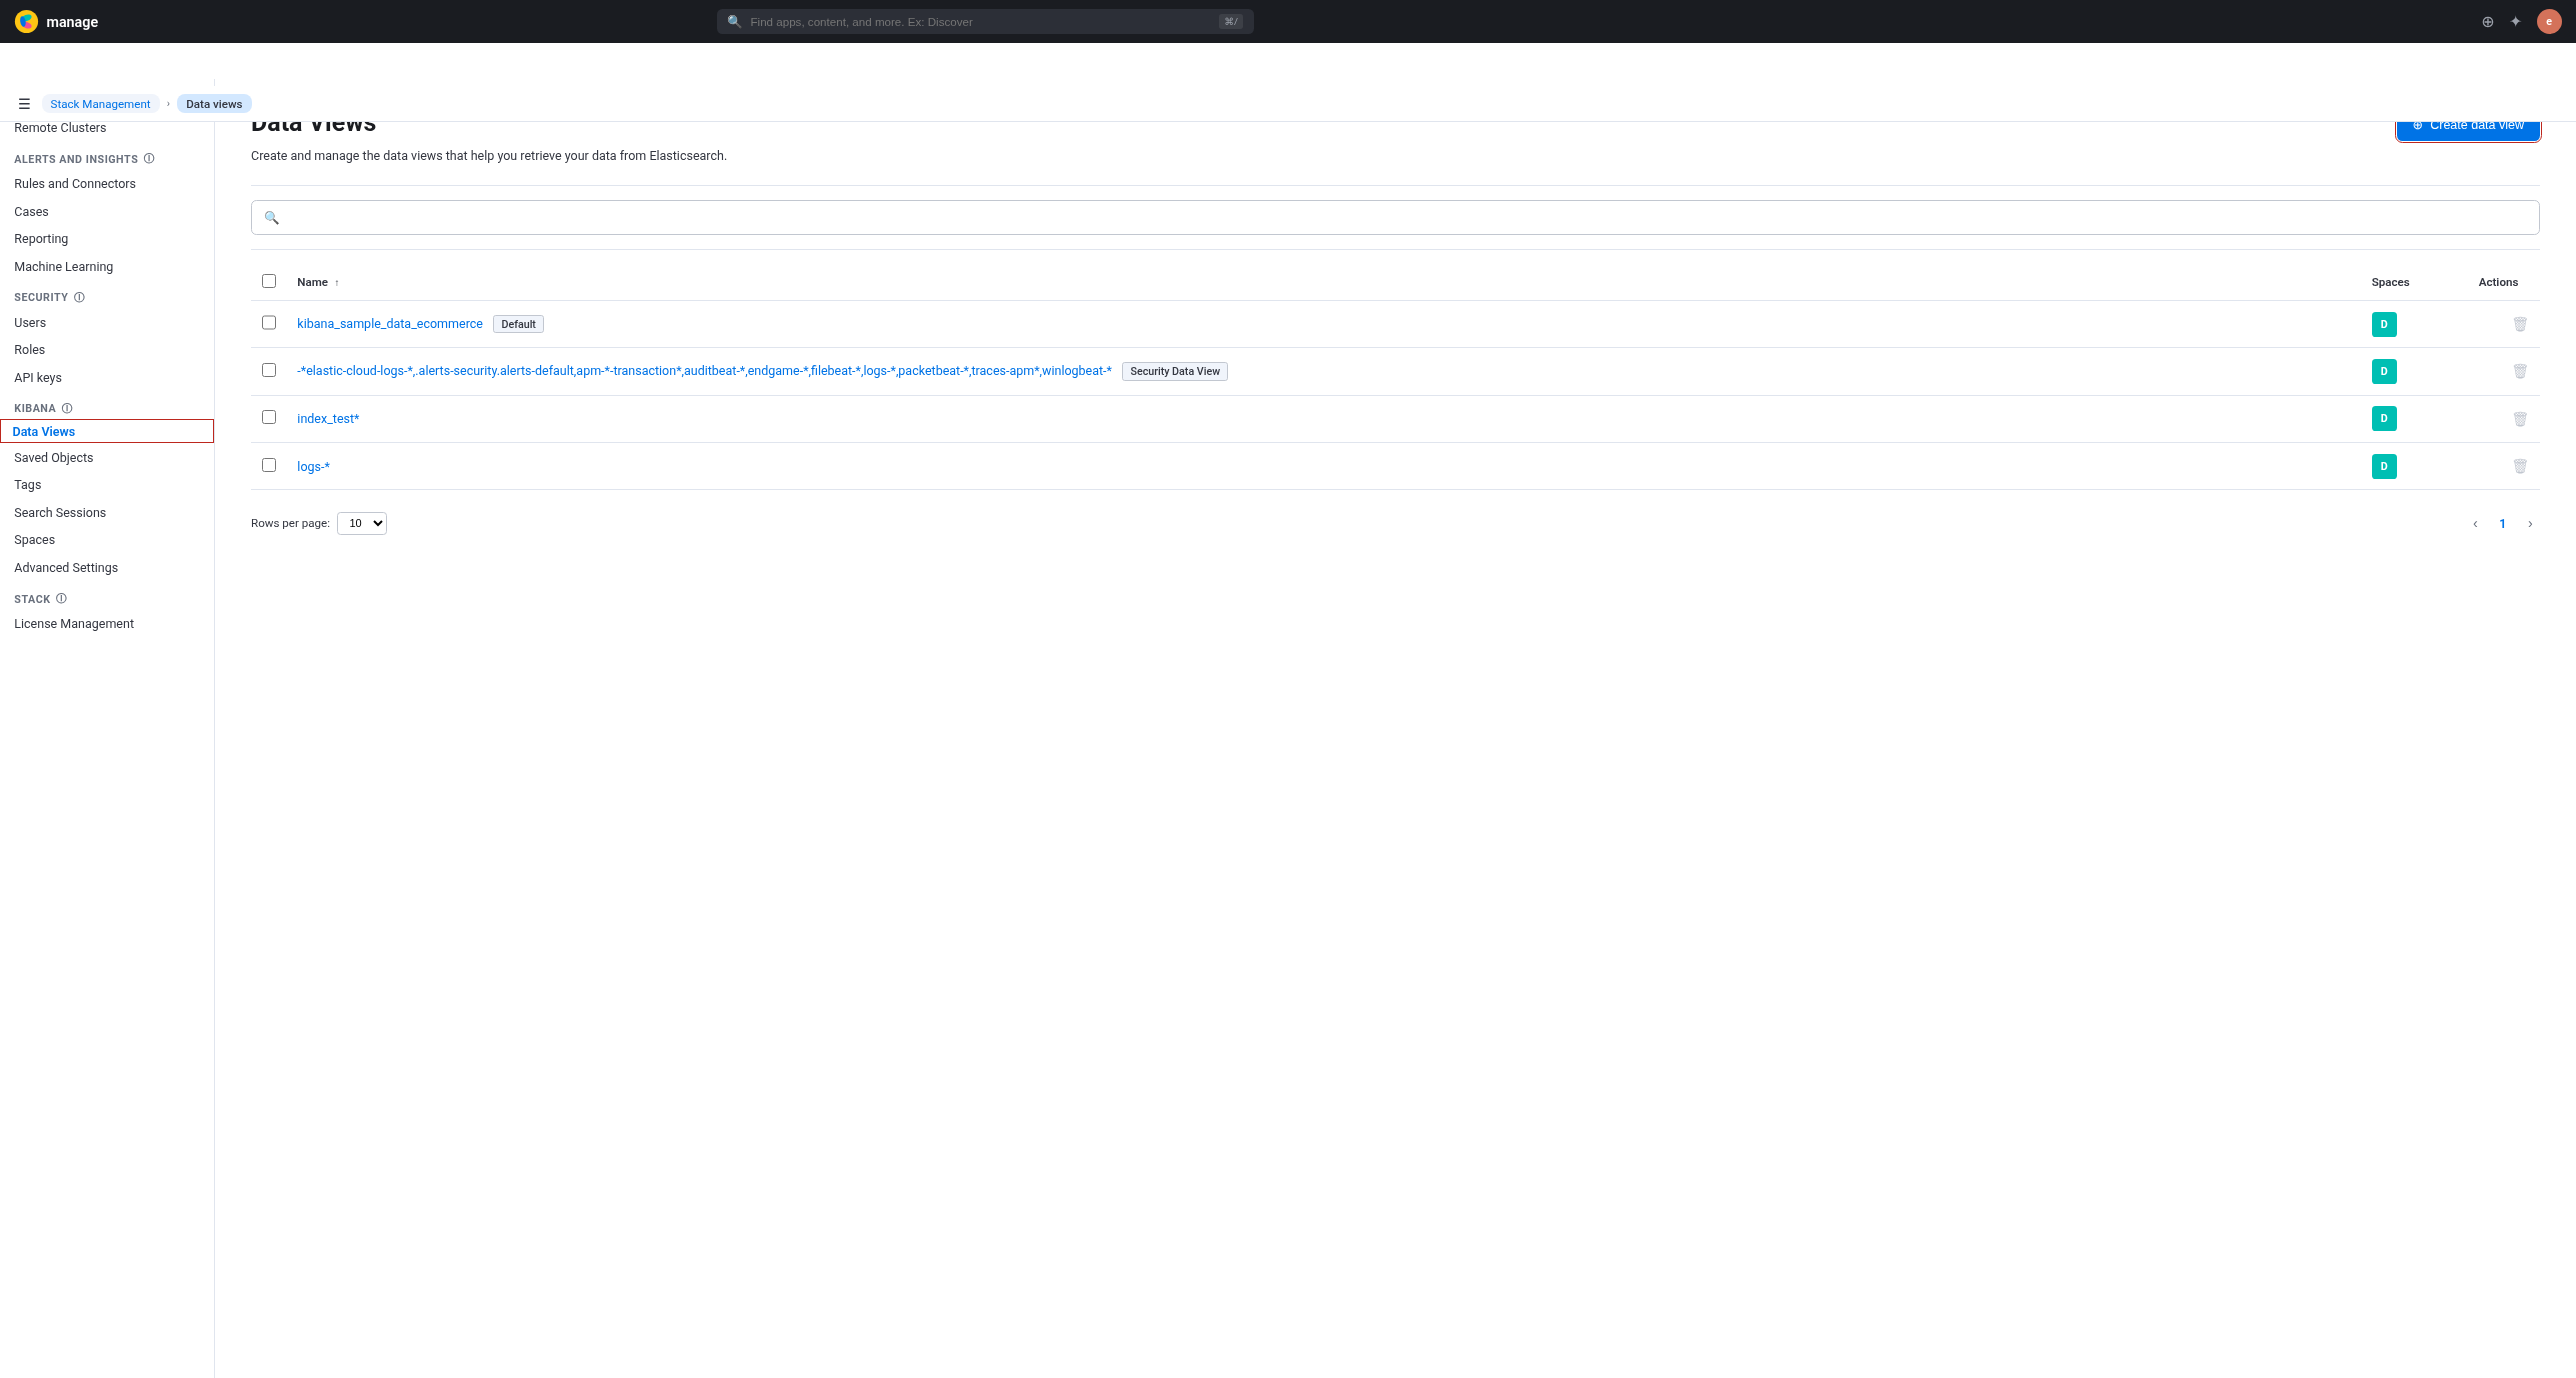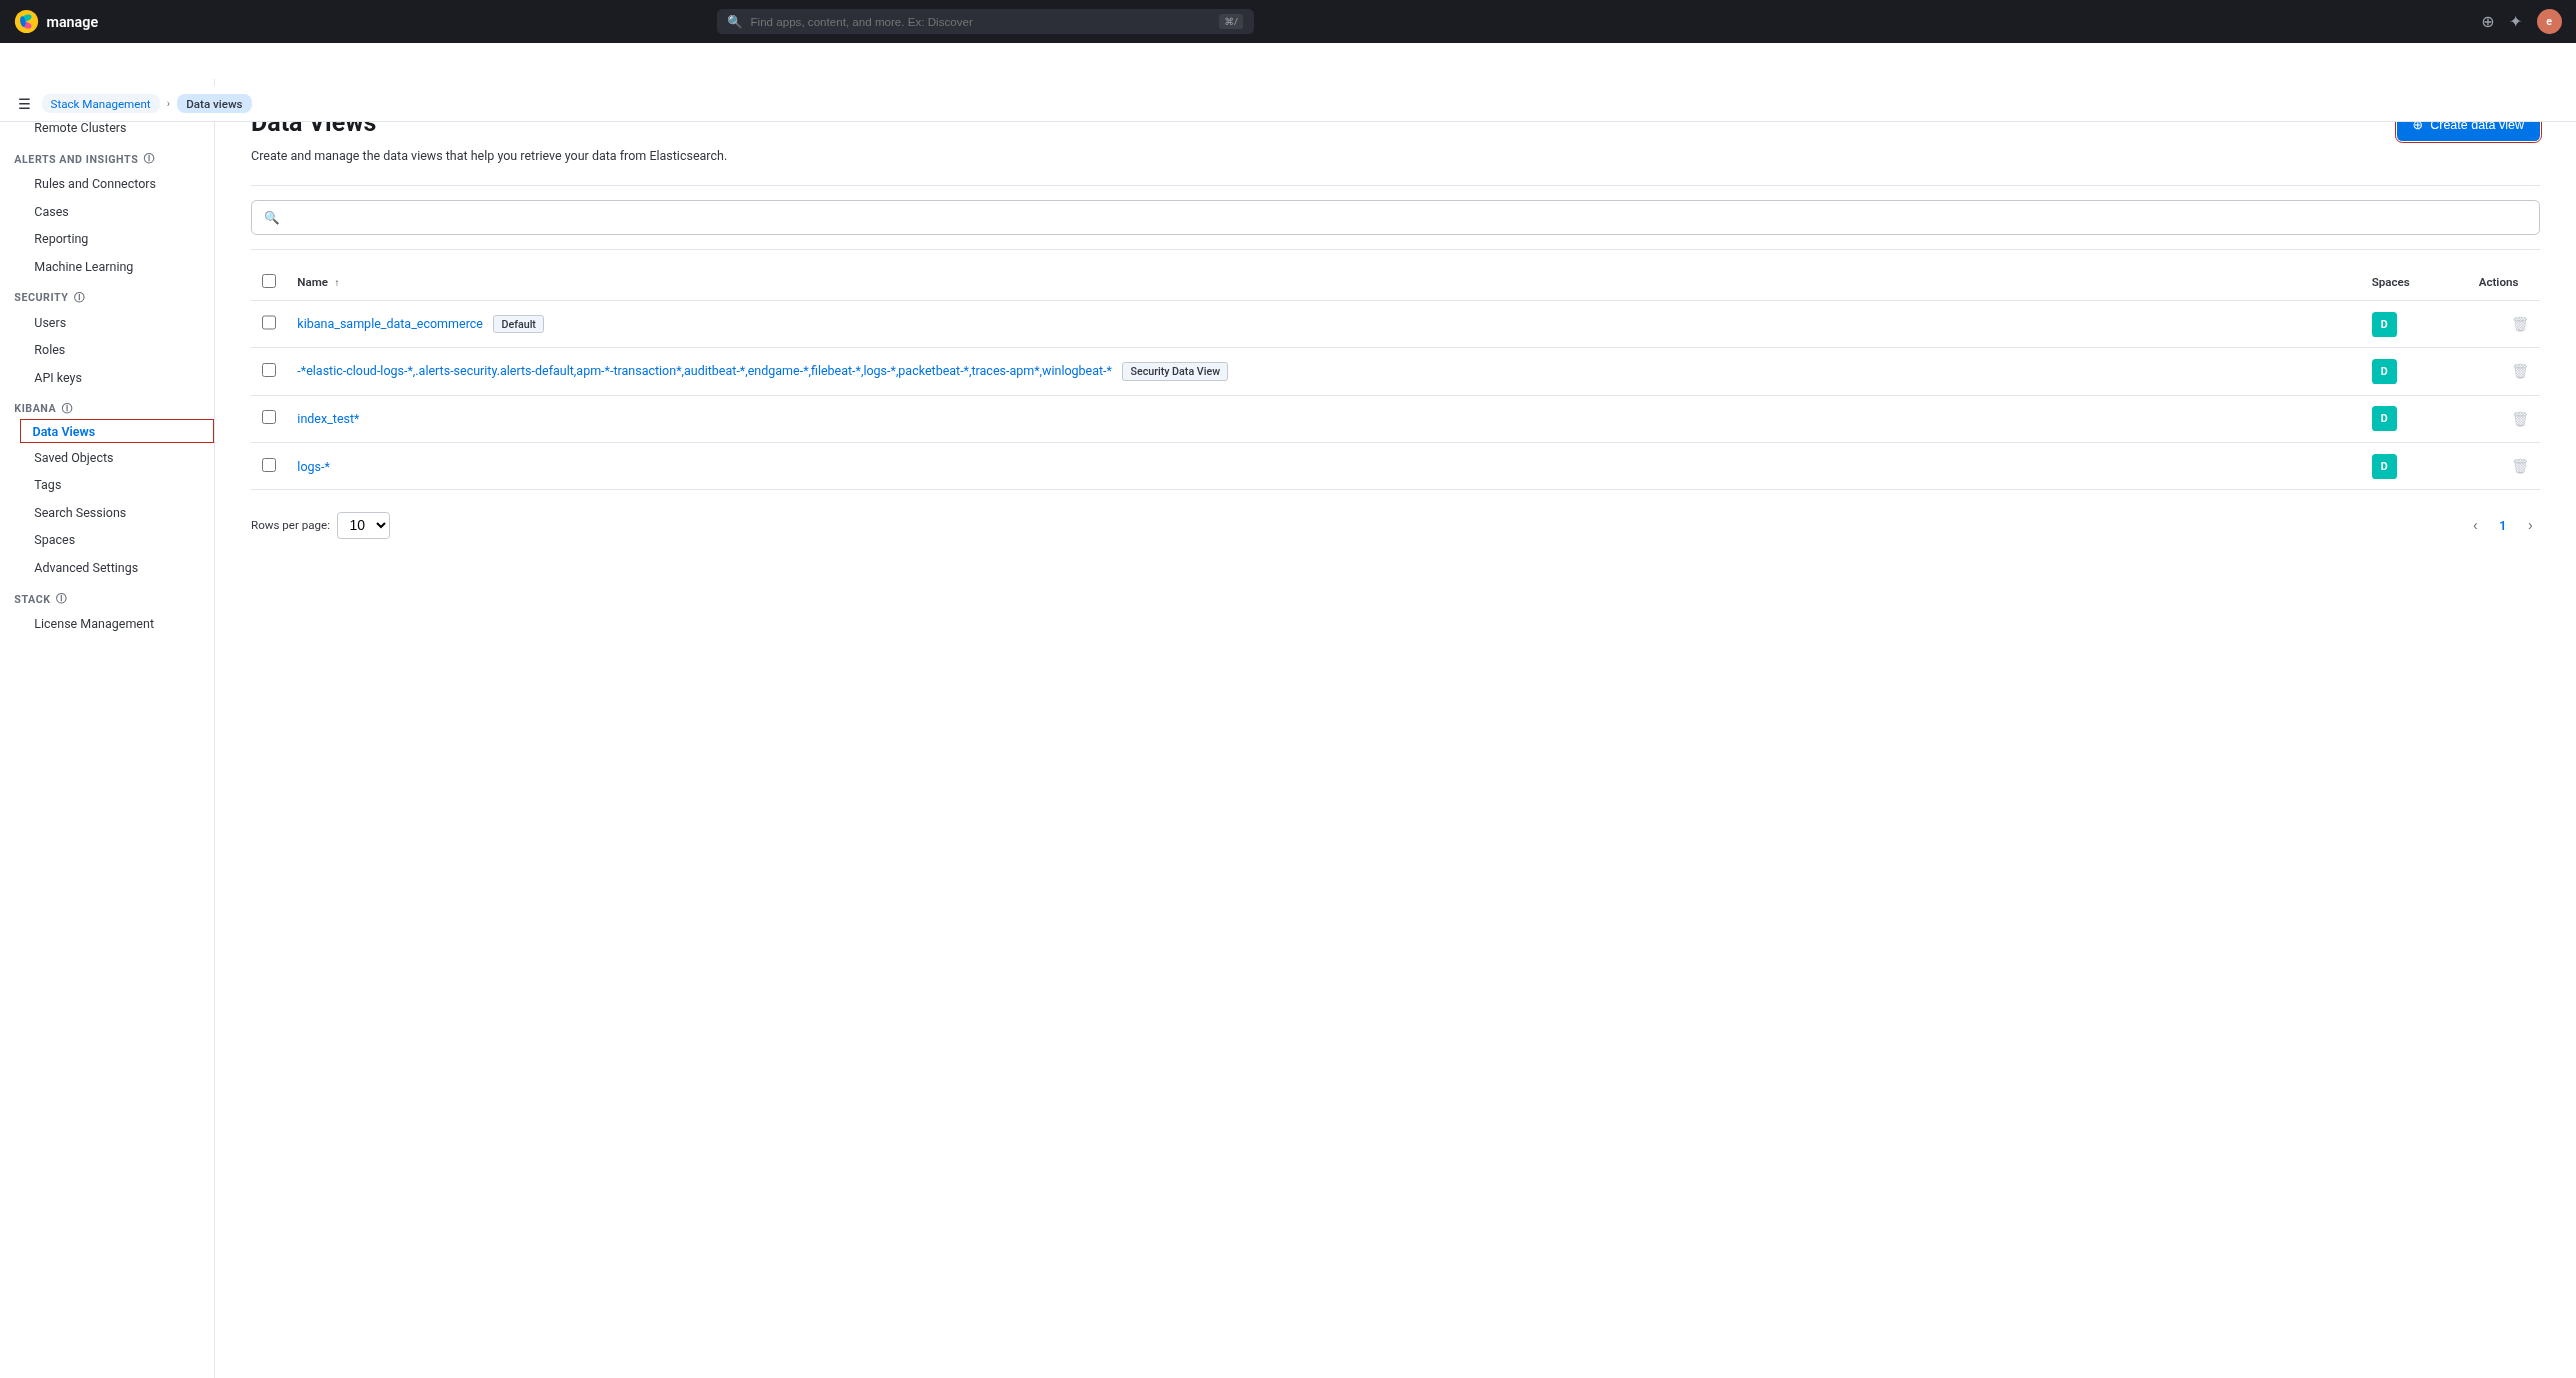--- a/index.html
+++ b/index.html
@@ -54,21 +54,21 @@
       width: 215px; min-width: 215px; border-right: 0.9px solid #e0e5ee;
       overflow-y: auto; padding: 7.2px 0;
       background: #fff;
     }
     .sidebar-section-label {
       font-size: 10.7px; font-weight: 700; color: #69707d; padding: 10.7px 14.3px 3.6px;
       text-transform: uppercase; letter-spacing: 0.05em; display: flex; align-items: center; gap: 2px;
     }
     .sidebar-item {
       padding: 6.3px 14.3px; font-size: 12.5px; color: #343741; cursor: pointer;
-      display: flex; align-items: center; margin-left: 20px;
+      display: flex; align-items: center;
     }
     .sidebar-item.active-outlined {
       color: #0073e6; font-weight: 600;
       outline: 1.8px solid #bd271e; outline-offset: -1.8px;
       padding: 4.5px 12.5px;
     }
     .info-icon { color: #69707d; font-size: 10.7px; margin-left: 3.6px; }
 
     
     .main { flex: 1; padding: 29px 36px; }
@@ -122,21 +122,21 @@
     .th-spaces { width: 107px; }
     .th-actions { width: 72px; text-align: right; }
     .sort-icon { margin-left: 3.6px; font-size: 9.8px; }
 
     
     .pagination {
       display: flex; align-items: center; justify-content: space-between;
       padding: 14.3px 0; margin-top: 7.2px;
     }
     .rows-per-page { display: flex; align-items: center; gap: 7.2px; font-size: 11.6px; color: #343741; }
-    .rows-select { border: 0.9px solid #c2c7d0; border-radius: 3.6px; padding: 3.6px 7.2px; font-size: 14px; background: #fff; cursor: pointer; }
+    .rows-select { border: 0.9px solid #c2c7d0; border-radius: 3.6px; padding: 3.6px 7.2px; font-size: 11px; background: #fff; cursor: pointer; }
     .page-controls { display: flex; align-items: center; gap: 7.2px; }
     .page-btn { background: none; border: none; cursor: pointer; color: #69707d; font-size: 14.3px; padding: 3.6px 7.2px; }
     .page-num { color: #0073e6; font-weight: 600; font-size: 12.5px; padding: 3.6px 7.2px; }
   </style>
 </head>
 <body>
 
 <nav class="top-nav">
   <span class="elastic-logo">
 

